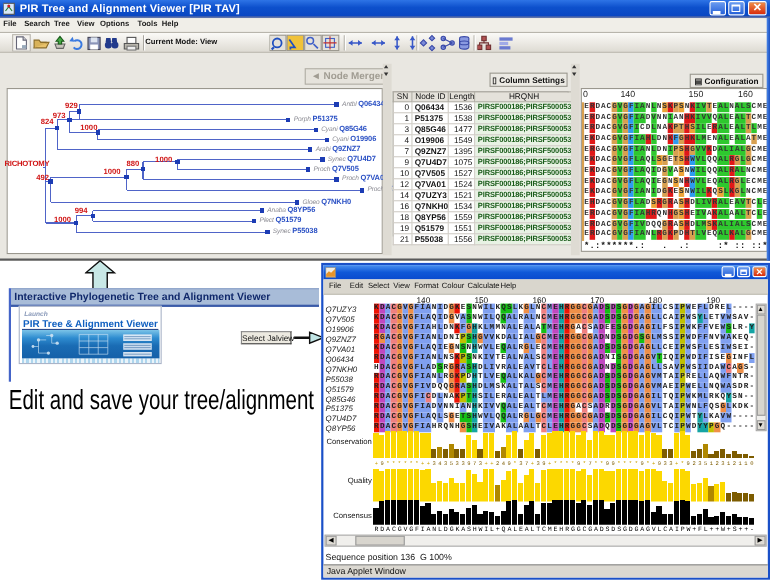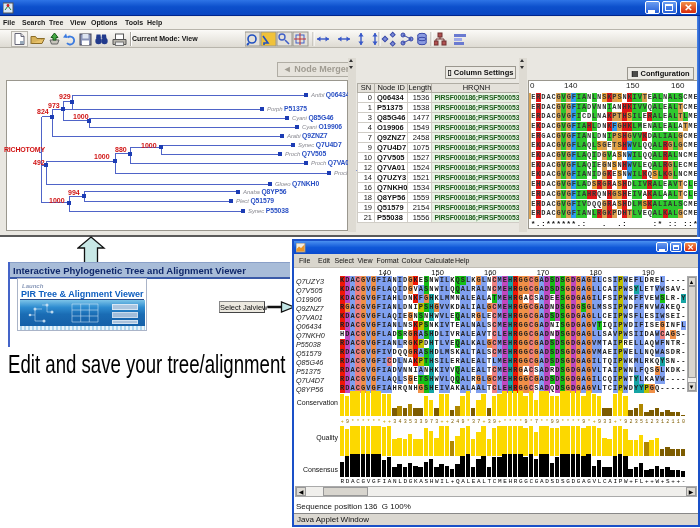--- a/index.html
+++ b/index.html
@@ -6,20 +6,21 @@
 .seqrow{position:absolute;height:9px;font:bold 7px "Liberation Mono",monospace;white-space:pre;color:#1a1a1a}
 .seqrow i{position:absolute;top:0;height:9px;font-style:normal}
 </style></head><body>
 <div class="ab" style="left:0;top:0;width:700px;height:237px;background:#e9e7e1;border-bottom:2px solid #5a5a5a">
     <div class="ab" style="left:0;top:0;width:700px;height:16px;background:linear-gradient(#2e74e6,#0d50cc 45%,#0a46c2);border-bottom:1px solid #00258c">
       <svg class="ab" style="left:3px;top:2px" width="12" height="12">
         <rect x="0" y="1" width="10" height="10" fill="#d8e8f8" stroke="#555"></rect>
         <path d="M2 8 L5 4 L8 8" stroke="#2a7a2a" fill="none"></path>
         <circle cx="5" cy="3.5" r="1.4" fill="#cc2222"></circle>
       </svg>
+      <div class="ab" style="left:18px;top:2.5px;font:bold 10px 'Liberation Sans';letter-spacing:0.15px;color:#fff">PIR Tree and Alignment Viewer [PIR TAV]</div>
       <div class="ab" style="left:645px;top:1px;width:15px;height:13px;background:linear-gradient(#6a9cf0,#2560d8);border:1px solid #fff;border-radius:2px">
         <div class="ab" style="left:2px;top:8px;width:7px;height:3px;background:#fff"></div>
       </div>
       <div class="ab" style="left:662px;top:1px;width:15px;height:13px;background:linear-gradient(#6a9cf0,#2560d8);border:1px solid #fff;border-radius:2px">
         <div class="ab" style="left:2px;top:2px;width:8px;height:7px;border:1px solid #fff;border-top:2px solid #fff"></div>
       </div>
       <div class="ab" style="left:680px;top:1px;width:17px;height:13px;background:linear-gradient(#f0904a,#d82a0c);border:1px solid #fff;border-radius:2px;color:#fff;font:bold 10px 'Liberation Sans';text-align:center;line-height:11px">✕</div>
     </div>
     <div class="ab" style="left:0;top:17px;width:700px;height:13px;background:#f0eee8;padding-top:1px;border-bottom:1px solid #b8b5ac;font:bold 7px 'Liberation Sans';color:#1a1a1a">
       <span class="ab" style="left:3px;top:2px">File</span>
@@ -235,21 +236,21 @@
         </tr>
         <tr style="background:#fff">
           <td style="height:8.4px;border:1px solid #d0cdc6;padding:0 2px;text-align:right;line-height:9px">4</td>
           <td style="border:1px solid #d0cdc6;padding:0 0 0 2px;font-weight:bold;line-height:9px">O19906</td>
           <td style="border:1px solid #d0cdc6;padding:0 2px;text-align:right;line-height:9px">1549</td>
           <td style="border:1px solid #d0cdc6;padding:0 0 0 2px;font-weight:bold;color:#1a5c1a;background:#e8f2e4;line-height:9px;white-space:nowrap;font-size:6.8px;letter-spacing:-0.12px">PIRSF000186;PIRSF500053</td>
         </tr>
         <tr style="background:#fff">
           <td style="height:8.4px;border:1px solid #d0cdc6;padding:0 2px;text-align:right;line-height:9px">7</td>
           <td style="border:1px solid #d0cdc6;padding:0 0 0 2px;font-weight:bold;line-height:9px">Q9ZNZ7</td>
-          <td style="border:1px solid #d0cdc6;padding:0 2px;text-align:right;line-height:9px">2458</td>
+          <td style="border:1px solid #d0cdc6;padding:0 2px;text-align:right;line-height:9px">1395</td>
           <td style="border:1px solid #d0cdc6;padding:0 0 0 2px;font-weight:bold;color:#1a5c1a;background:#e8f2e4;line-height:9px;white-space:nowrap;font-size:6.8px;letter-spacing:-0.12px">PIRSF000186;PIRSF500053</td>
         </tr>
         <tr style="background:#fff">
           <td style="height:8.4px;border:1px solid #d0cdc6;padding:0 2px;text-align:right;line-height:9px">9</td>
           <td style="border:1px solid #d0cdc6;padding:0 0 0 2px;font-weight:bold;line-height:9px">Q7U4D7</td>
           <td style="border:1px solid #d0cdc6;padding:0 2px;text-align:right;line-height:9px">1075</td>
           <td style="border:1px solid #d0cdc6;padding:0 0 0 2px;font-weight:bold;color:#1a5c1a;background:#e8f2e4;line-height:9px;white-space:nowrap;font-size:6.8px;letter-spacing:-0.12px">PIRSF000186;PIRSF500053</td>
         </tr>
         <tr style="background:#fff">
           <td style="height:8.4px;border:1px solid #d0cdc6;padding:0 2px;text-align:right;line-height:9px">10</td>
@@ -277,21 +278,21 @@
         </tr>
         <tr style="background:#fff">
           <td style="height:8.4px;border:1px solid #d0cdc6;padding:0 2px;text-align:right;line-height:9px">18</td>
           <td style="border:1px solid #d0cdc6;padding:0 0 0 2px;font-weight:bold;line-height:9px">Q8YP56</td>
           <td style="border:1px solid #d0cdc6;padding:0 2px;text-align:right;line-height:9px">1559</td>
           <td style="border:1px solid #d0cdc6;padding:0 0 0 2px;font-weight:bold;color:#1a5c1a;background:#e8f2e4;line-height:9px;white-space:nowrap;font-size:6.8px;letter-spacing:-0.12px">PIRSF000186;PIRSF500053</td>
         </tr>
         <tr style="background:#fff">
           <td style="height:8.4px;border:1px solid #d0cdc6;padding:0 2px;text-align:right;line-height:9px">19</td>
           <td style="border:1px solid #d0cdc6;padding:0 0 0 2px;font-weight:bold;line-height:9px">Q51579</td>
-          <td style="border:1px solid #d0cdc6;padding:0 2px;text-align:right;line-height:9px">2154</td>
+          <td style="border:1px solid #d0cdc6;padding:0 2px;text-align:right;line-height:9px">1551</td>
           <td style="border:1px solid #d0cdc6;padding:0 0 0 2px;font-weight:bold;color:#1a5c1a;background:#e8f2e4;line-height:9px;white-space:nowrap;font-size:6.8px;letter-spacing:-0.12px">PIRSF000186;PIRSF500053</td>
         </tr>
         <tr style="background:#fff">
           <td style="height:8.4px;border:1px solid #d0cdc6;padding:0 2px;text-align:right;line-height:9px">21</td>
           <td style="border:1px solid #d0cdc6;padding:0 0 0 2px;font-weight:bold;line-height:9px">P55038</td>
           <td style="border:1px solid #d0cdc6;padding:0 2px;text-align:right;line-height:9px">1556</td>
           <td style="border:1px solid #d0cdc6;padding:0 0 0 2px;font-weight:bold;color:#1a5c1a;background:#e8f2e4;line-height:9px;white-space:nowrap;font-size:6.8px;letter-spacing:-0.12px">PIRSF000186;PIRSF500053</td>
         </tr>
       </tbody>
     </table>

